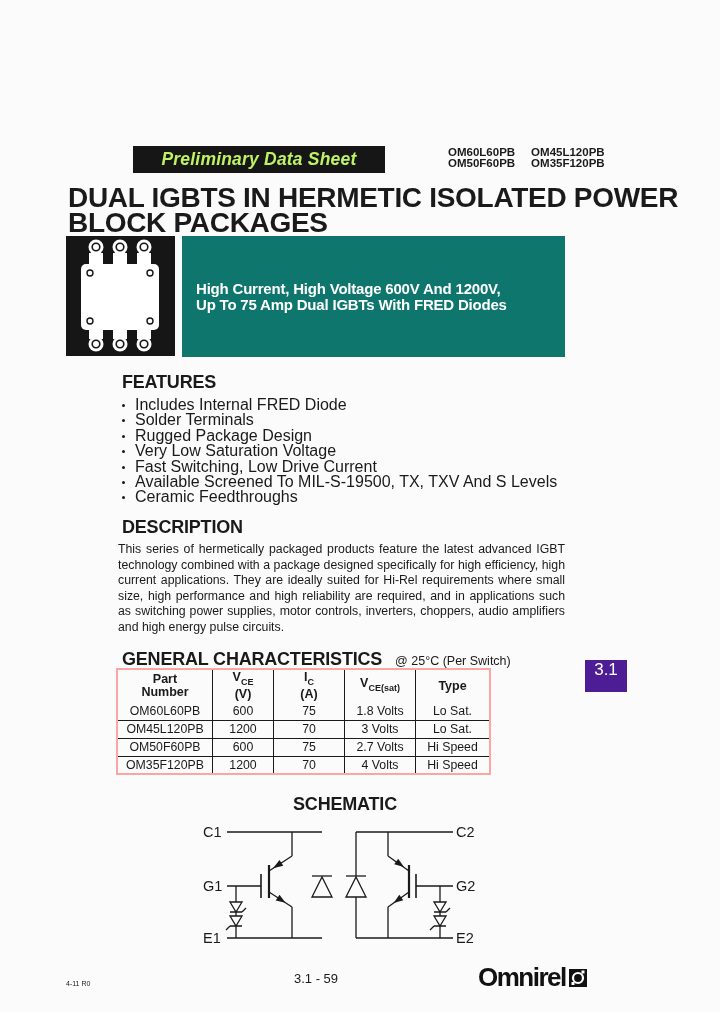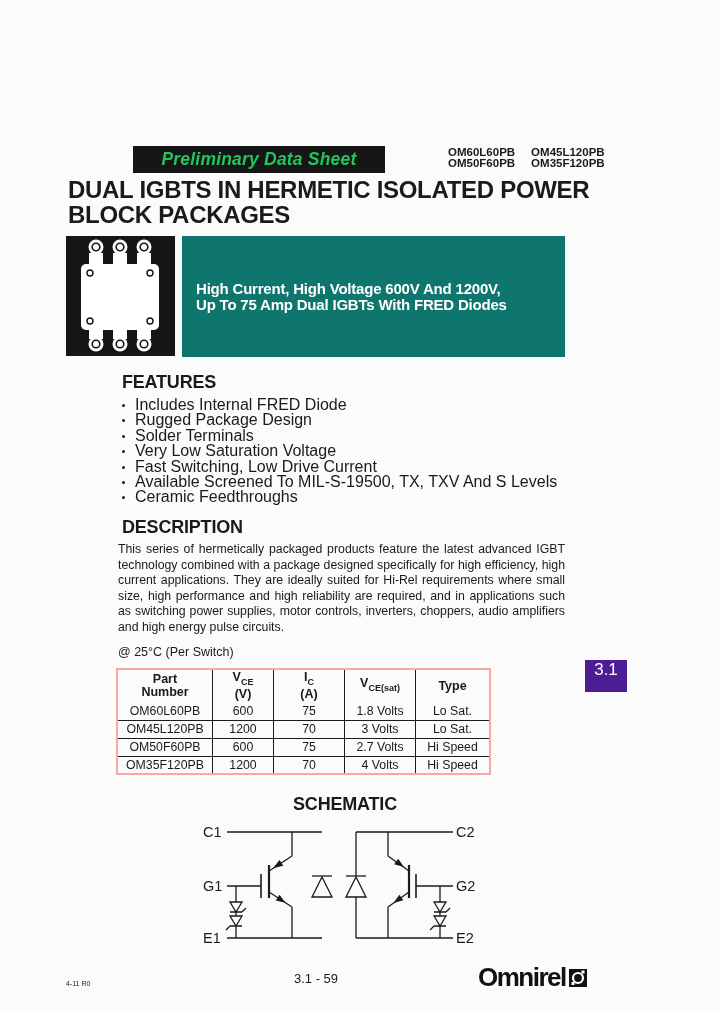--- a/index.html
+++ b/index.html
@@ -6,28 +6,28 @@
   body{
     width:720px;height:1012px;position:relative;overflow:hidden;
     background:#fbfbfb;color:#1a1a1a;
     font-family:"Liberation Sans","DejaVu Sans",sans-serif;
   }
   .abs{position:absolute;}
 
   
   .banner{left:133px;top:146px;width:252px;height:27px;background:#161616;
     display:flex;align-items:center;justify-content:center;}
-  .banner span{color:#22c55e;font-weight:bold;font-style:italic;font-size:17.5px;letter-spacing:.2px;}
+  .banner span{color:#bef264;font-weight:bold;font-style:italic;font-size:17.5px;letter-spacing:.2px;}
 
   
   .pns{left:448px;top:147px;display:grid;grid-template-columns:auto auto;column-gap:16px;row-gap:0;}
   .pns span{font-weight:bold;font-size:11.5px;line-height:11px;letter-spacing:0;}
 
   
-  .title{left:68px;top:177px;font-weight:bold;font-size:24px;line-height:25px;letter-spacing:-0.3px;}
+  .title{left:68px;top:185px;font-weight:bold;font-size:28px;line-height:25px;letter-spacing:-0.3px;}
 
   
   .pkgbox{left:66px;top:236px;width:109px;height:120px;background:#161616;}
   .herobox{left:182px;top:236px;width:383px;height:121px;background:#0f766e;
     display:flex;flex-direction:column;justify-content:center;padding-left:14px;box-sizing:border-box;}
   .herobox div{color:#fff;font-weight:bold;font-size:15px;line-height:16px;letter-spacing:-0.2px;}
 
   
   h2{margin:4px;font-size:18px;font-weight:bold;letter-spacing:-0.2px;}
 
@@ -135,25 +135,25 @@
 
 <div class="abs features">
   <h2>FEATURES</h2>
   <ul>
     <li>
         <span class="dot"></span>
         <span>Includes Internal FRED Diode</span>
       </li>
     <li>
         <span class="dot"></span>
+        <span>Solder Terminals</span>
+      </li>
+    <li>
+        <span class="dot"></span>
         <span>Rugged Package Design</span>
-      </li>
-    <li>
-        <span class="dot"></span>
-        <span>Solder Terminals</span>
       </li>
     <li>
         <span class="dot"></span>
         <span>Very Low Saturation Voltage</span>
       </li>
     <li>
         <span class="dot"></span>
         <span>Fast Switching, Low Drive Current</span>
       </li>
     <li>
@@ -166,20 +166,21 @@
       </li>
   </ul>
 </div>
 
 <div class="abs description">
   <h2>DESCRIPTION</h2>
   <p>This series of hermetically packaged products feature the latest advanced IGBT technology combined with a package designed specifically for high efficiency, high current applications.  They are ideally suited for Hi-Rel requirements where small size, high performance and high reliability are required, and in applications such as switching power supplies, motor controls, inverters, choppers, audio amplifiers and high energy pulse circuits.</p>
 </div>
 
 <div class="abs gc-head">
+  <h2>GENERAL CHARACTERISTICS</h2>
   <span class="cond">@ 25°C (Per Switch)</span>
 </div>
 
 <table class="gc">
   <thead>
     <tr>
       <th class="c-part"><span>Part</span><br><span>Number</span></th>
       <th class="c-vce"><span>V</span><sub>CE</sub><br><span>(V)</span></th>
       <th class="c-ic"><span>I</span><sub>C</sub><br><span>(A)</span></th>
       <th class="c-sat"><span>V</span><sub>CE(sat)</sub></th>

